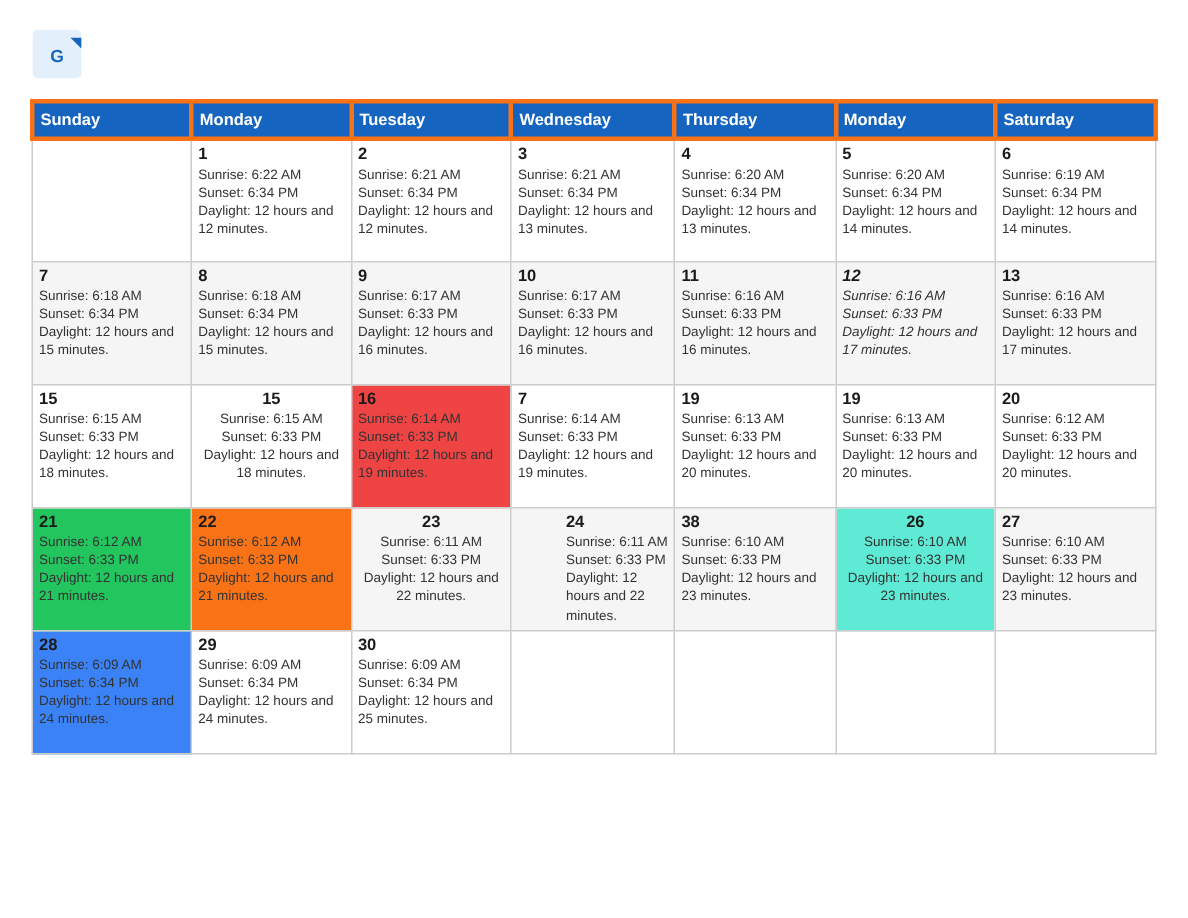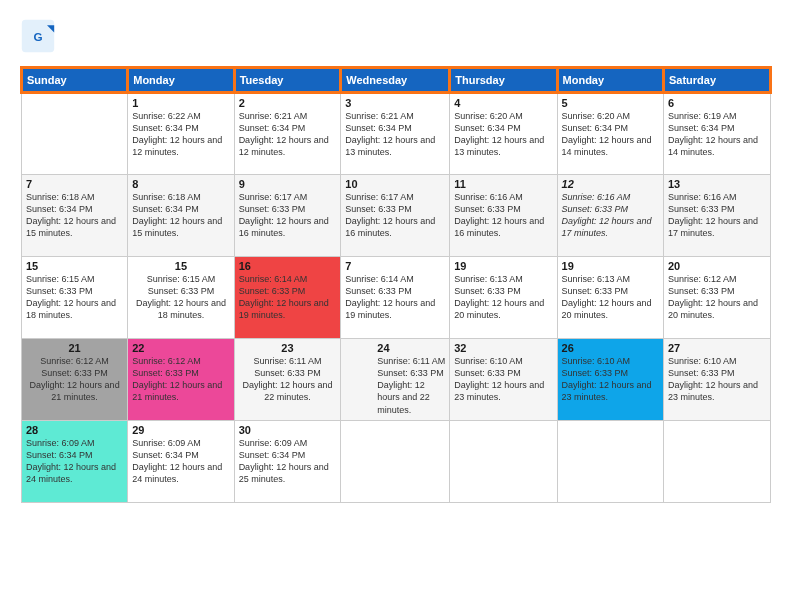--- a/index.html
+++ b/index.html
@@ -228,58 +228,58 @@
             <div class="day-info">Sunrise: 6:13 AM<br>Sunset: 6:33 PM<br>Daylight: 12 hours
 and 20 minutes.</div>
           </td>
           <td style="background: rgb(255, 255, 255);">
             <span class="day-num">20</span>
             <div class="day-info">Sunrise: 6:12 AM<br>Sunset: 6:33 PM<br>Daylight: 12 hours
 and 20 minutes.</div>
           </td>
         </tr>
         <tr>
-          <td style="background: #a3a3a3; text-align: center;">
+          <td style="background: #22c55e;">
             <span class="day-num">21</span>
             <div class="day-info">Sunrise: 6:12 AM<br>Sunset: 6:33 PM<br>Daylight: 12 hours
 and 21 minutes.</div>
           </td>
-          <td style="background: #ec4899;">
+          <td style="background: #f97316;">
             <span class="day-num">22</span>
             <div class="day-info">Sunrise: 6:12 AM<br>Sunset: 6:33 PM<br>Daylight: 12 hours
 and 21 minutes.</div>
           </td>
           <td style="background: rgb(245, 245, 245); text-align: center;">
             <span class="day-num">23</span>
             <div class="day-info">Sunrise: 6:11 AM<br>Sunset: 6:33 PM<br>Daylight: 12 hours
 and 22 minutes.</div>
           </td>
           <td style="background: rgb(245, 245, 245); padding-left: 36px;">
             <span class="day-num">24</span>
             <div class="day-info">Sunrise: 6:11 AM<br>Sunset: 6:33 PM<br>Daylight: 12 hours
 and 22 minutes.</div>
           </td>
           <td style="background: rgb(245, 245, 245);">
-            <span class="day-num">32</span>
+            <span class="day-num">38</span>
             <div class="day-info">Sunrise: 6:10 AM<br>Sunset: 6:33 PM<br>Daylight: 12 hours
 and 23 minutes.</div>
           </td>
-          <td style="background: #0ea5e9;">
+          <td style="background: #5eead4; text-align: center;">
             <span class="day-num">26</span>
             <div class="day-info">Sunrise: 6:10 AM<br>Sunset: 6:33 PM<br>Daylight: 12 hours
 and 23 minutes.</div>
           </td>
           <td style="background: rgb(245, 245, 245);">
             <span class="day-num">27</span>
             <div class="day-info">Sunrise: 6:10 AM<br>Sunset: 6:33 PM<br>Daylight: 12 hours
 and 23 minutes.</div>
           </td>
         </tr>
         <tr>
-          <td style="background: #5eead4;">
+          <td style="background: #3b82f6;">
             <span class="day-num">28</span>
             <div class="day-info">Sunrise: 6:09 AM<br>Sunset: 6:34 PM<br>Daylight: 12 hours
 and 24 minutes.</div>
           </td>
           <td style="background: rgb(255, 255, 255);">
             <span class="day-num">29</span>
             <div class="day-info">Sunrise: 6:09 AM<br>Sunset: 6:34 PM<br>Daylight: 12 hours
 and 24 minutes.</div>
           </td>
           <td style="background: rgb(255, 255, 255);">

